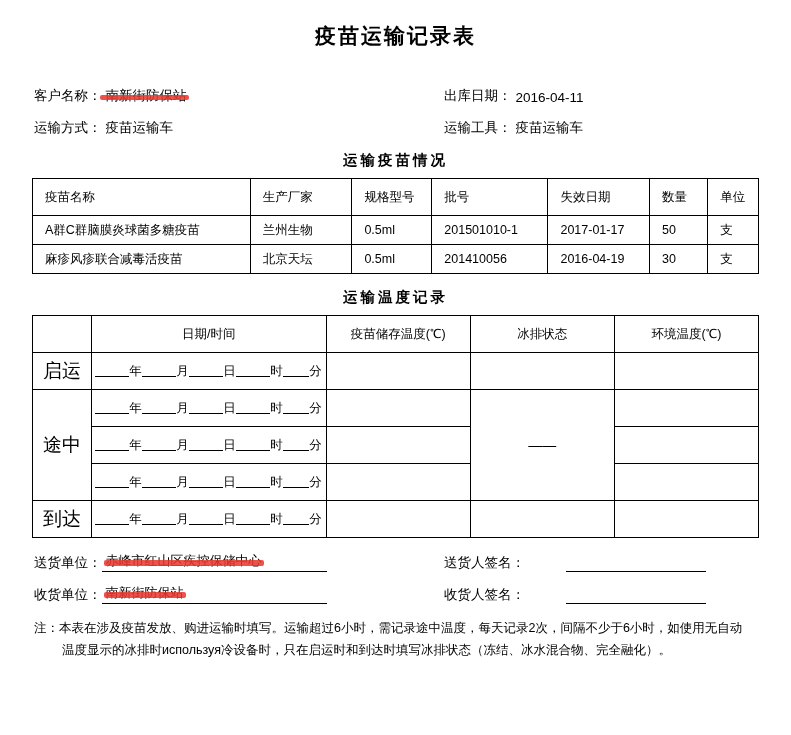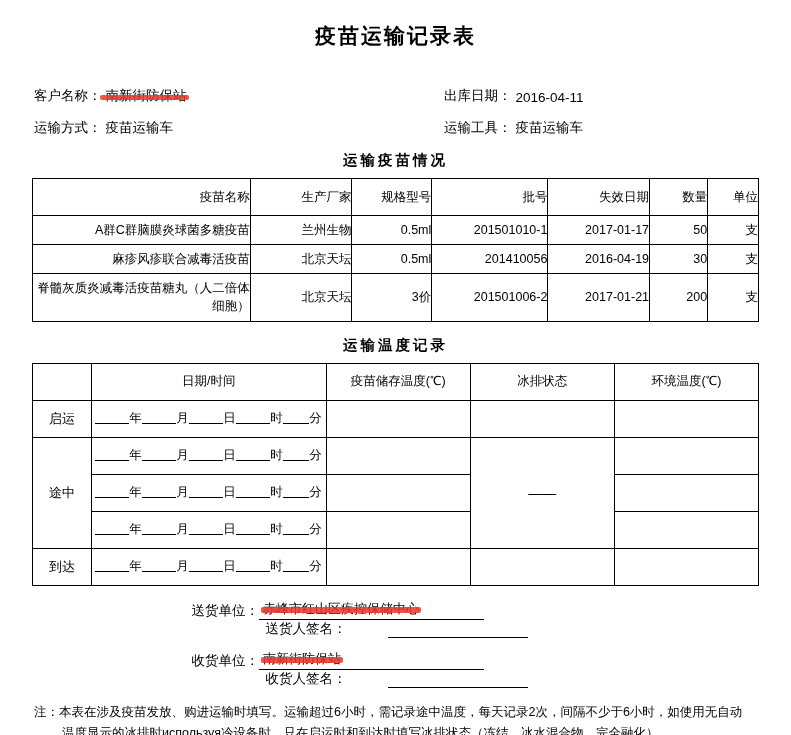--- a/index.html
+++ b/index.html
@@ -79,22 +79,22 @@
     letter-spacing: 3px;
     margin: 14px 0 8px 0;
   }
   table.grid {
     border-collapse: collapse;
     width: 100%;
     font-size: 12.5px;
   }
   table.grid th, table.grid td {
     border: 1px solid #000;
-    padding: 5px 0;
-    text-align: right;
+    padding: 5px 12px;
+    text-align: left;
     vertical-align: middle;
   }
   table.grid th {
     font-weight: normal;
     height: 26px;
   }
   td.vaccine-name {
     text-align: left;
     padding-left: 8px;
     line-height: 1.45;
@@ -111,21 +111,21 @@
     text-align: center;
     vertical-align: middle;
     padding: 3px 2px;
   }
   table.temp th {
     font-weight: normal;
     height: 30px;
   }
   .stage-cell {
     width: 54px;
-    font-size: 13px;
+    font-size: 19px;
   }
   .datetime-cell {
     height: 30px;
     font-size: 12.5px;
     letter-spacing: 0.5px;
     white-space: nowrap;
   }
   .u {
     display: inline-block;
     border-bottom: 1px solid #000;
@@ -137,24 +137,23 @@
   .dash {
     font-size: 14px;
     letter-spacing: 0;
   }
   .footer-rows {
     margin-top: 16px;
     font-size: 13.5px;
   }
   .f-row {
     display: flex;
-    align-items: center;
+    align-items: flex-end;
     margin-bottom: 14px;
     padding-left: 2px;
-    flex-direction: column;
   }
   .f-left {
     width: 410px;
     display: flex;
     align-items: flex-end;
   }
   .f-right {
     display: flex;
     align-items: flex-end;
     gap: 41px;
@@ -243,29 +242,20 @@
         <td>50</td>
         <td>支</td>
       </tr>
       <tr>
         <td class="vaccine-name">麻疹风疹联合减毒活疫苗</td>
         <td>北京天坛</td>
         <td>0.5ml</td>
         <td>201410056</td>
         <td>2016-04-19</td>
         <td>30</td>
-        <td>支</td>
-      </tr>
-      <tr>
-        <td class="vaccine-name">脊髓灰质炎减毒活疫苗糖丸（人二倍体细胞）</td>
-        <td>北京天坛</td>
-        <td>3价</td>
-        <td>201501006-2</td>
-        <td>2017-01-21</td>
-        <td>200</td>
         <td>支</td>
       </tr>
     </tbody>
   </table>
 
   <div class="section-title">运输温度记录</div>
 
   <table class="temp">
     <thead>
       <tr>

